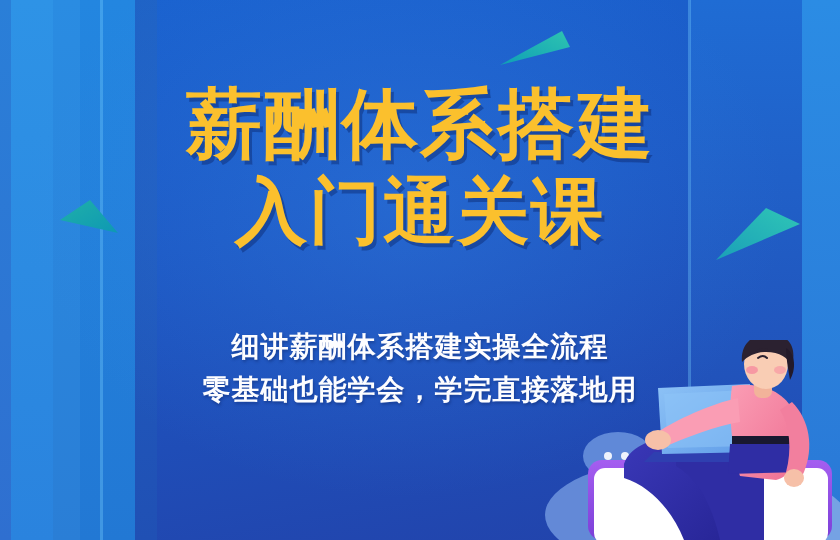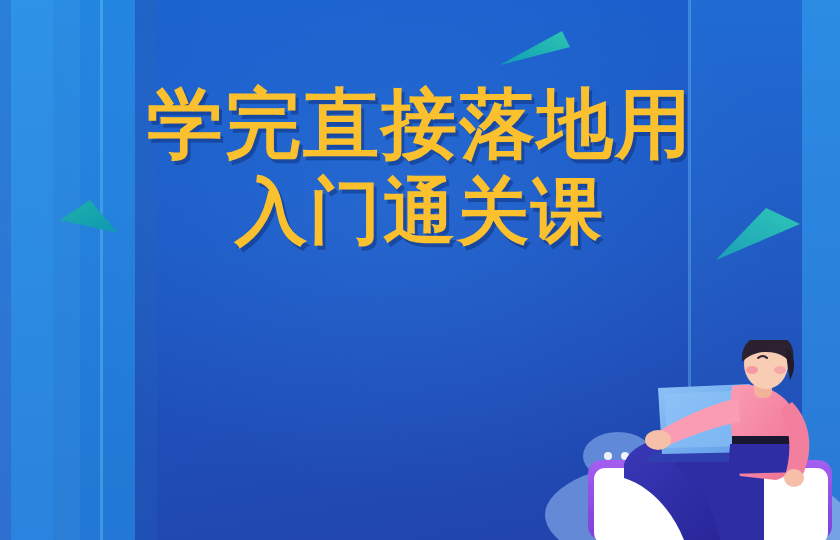--- a/index.html
+++ b/index.html
@@ -178,24 +178,28 @@
     <defs>
       <linearGradient id="tg3" x1="1" y1="0" x2="0" y2="1">
         <stop offset="0%" stop-color="#2fc6b6"></stop>
         <stop offset="100%" stop-color="#1a9fb8"></stop>
       </linearGradient>
     </defs>
     <polygon points="86,18 52,2 2,54" fill="url(#tg3)"></polygon>
   </svg>
 
   <div class="headline">
-    <span class="title-line title-1">学完直接落地用</span>
+    <span class="title-line title-1">薪酬体系搭建</span>
     <span class="title-line title-2">入门通关课</span>
   </div>
 
+  <div class="subtitle">
+    <span class="sub-line">细讲薪酬体系搭建实操全流程</span>
+    <span class="sub-line">零基础也能学会，学完直接落地用</span>
+  </div>
 
   <div class="floor-blob"></div>
   <div class="floor-blob-2"></div>
 
   <div class="bubble-wrap">
     <div class="bubble">
       <div class="bdot bdot-1"></div>
       <div class="bdot bdot-2"></div>
       <div class="bubble-tail"></div>
     </div>

